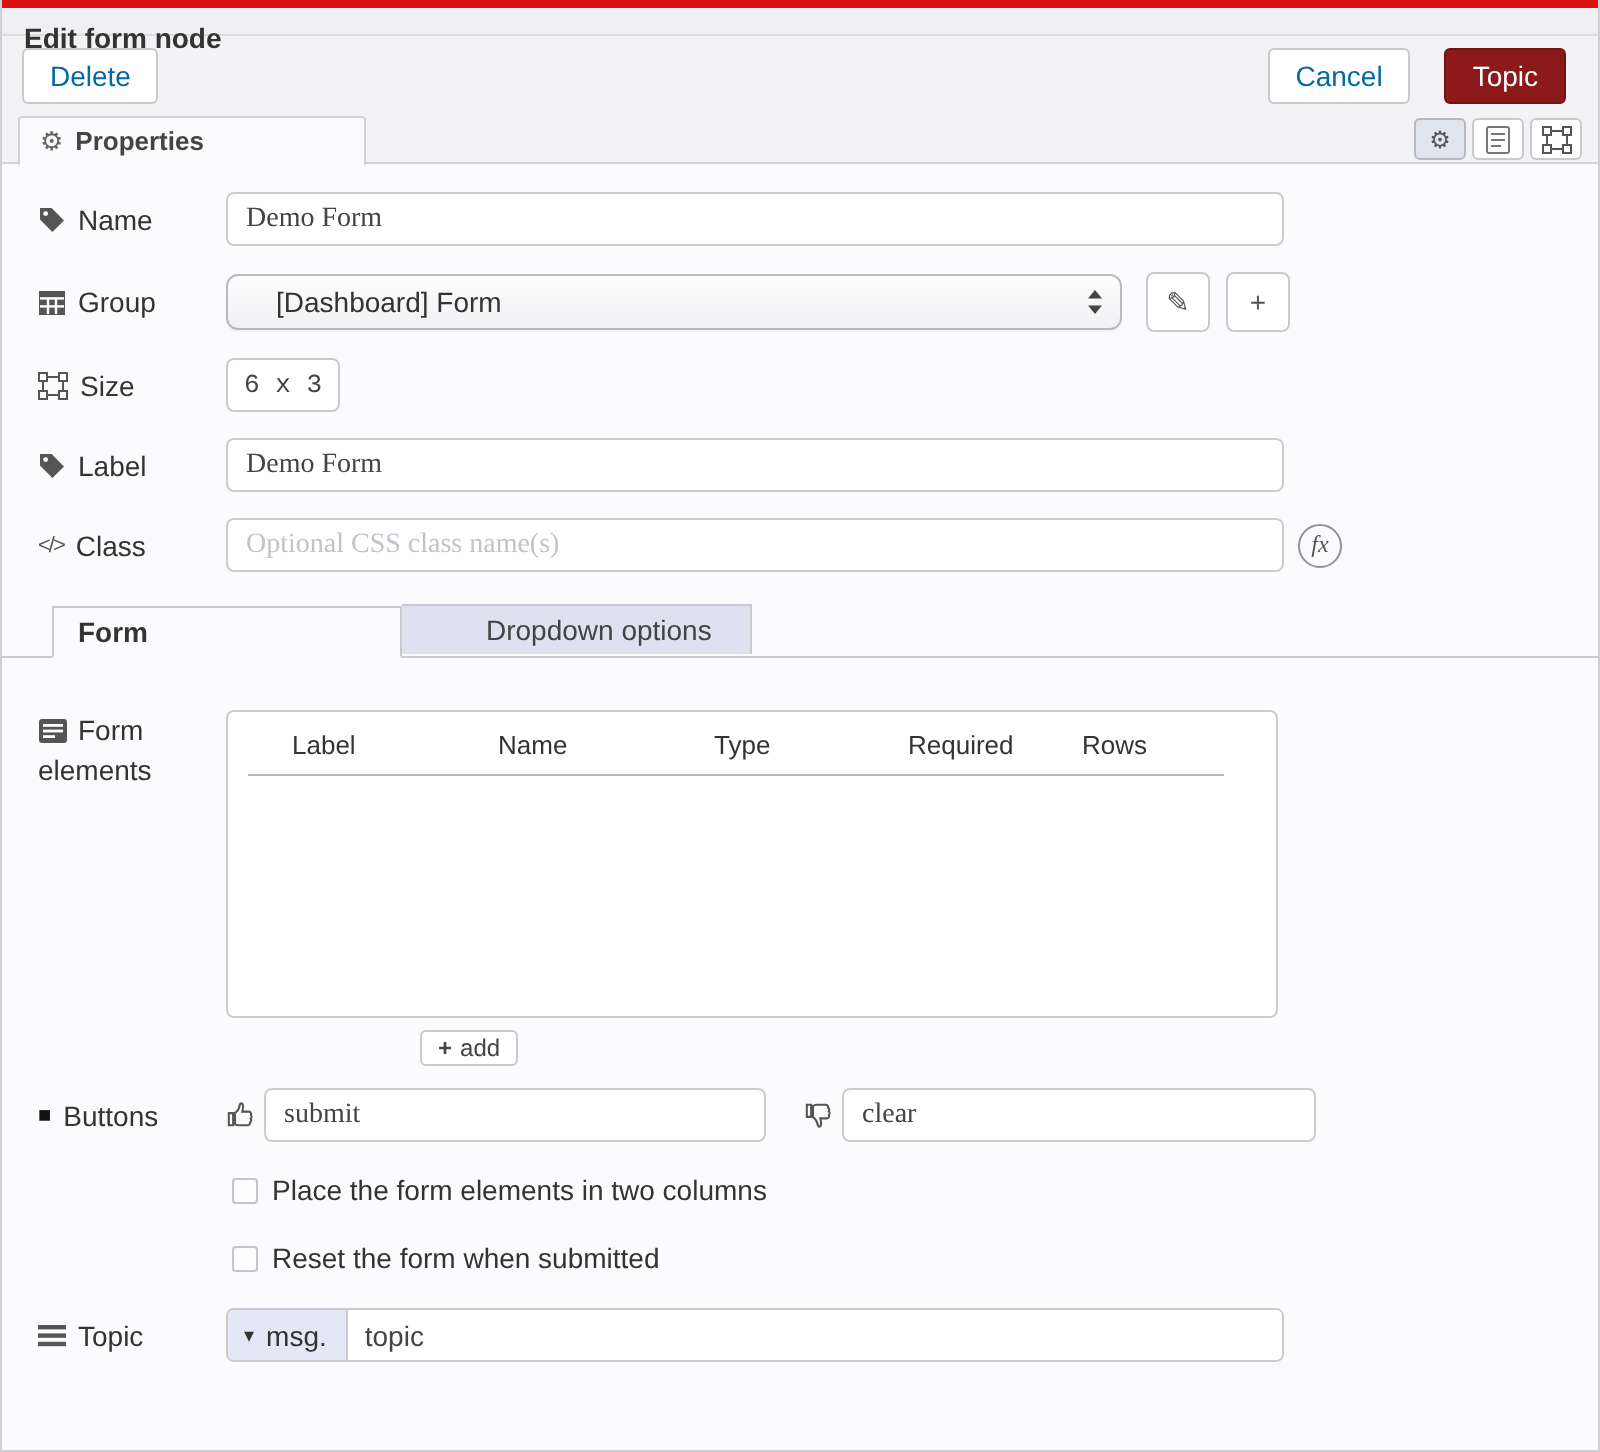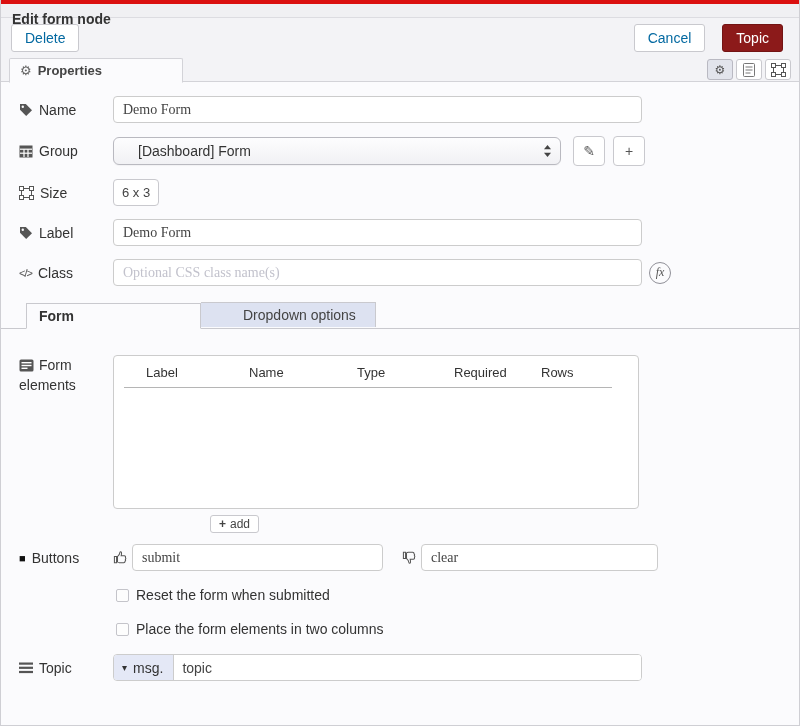--- a/index.html
+++ b/index.html
@@ -37,21 +37,21 @@
   input.ti::placeholder { color:#c2c2cc; }
   .w-main { width:529px; }
   
   .select { width:448px; height:28px; border:1px solid #b9b9c0; border-radius:6px; background:linear-gradient(#fdfdfe,#f1f1f4);
             display:flex; align-items:center; padding:0 8px 0 24px; font-size:14px; color:#333; cursor:pointer;
             box-shadow:0 1px 1px rgba(0,0,0,0.04); }
   .select .sel-text { flex:1; }
   .icon-btn { width:32px; height:30px; background:#fff; border:1px solid #c9c9ce; border-radius:4px; cursor:pointer;
               display:flex; align-items:center; justify-content:center; font-size:14px; color:#555; }
   .size-btn { height:27px; min-width:43px; padding:0 8px; background:#fff; border:1px solid #c9c9ce; border-radius:4px;
-              font-size:13px; color:#444; cursor:pointer; font-family:Liberation Sans, sans-serif; }
+              font-size:13px; color:#444; cursor:pointer; font-family:Liberation Mono, monospace; }
   .fx-circle { width:22px; height:22px; margin-left:7px; border:1px solid #909098; border-radius:50%;
                display:flex; align-items:center; justify-content:center;
                font-family:"Liberation Serif", serif; font-style:italic; font-size:12px; color:#555; cursor:pointer; }
   
   .sec-tabs { margin:17px 0 0 -18px; padding-left:25px; height:26px; border-bottom:1px solid #c9c9ce; width:800px; }
   .sec-tab { display:inline-flex; align-items:center; width:175px; height:26px; padding:0 12px; font-size:14px;
              border:1px solid #c9c9ce; cursor:pointer; position:relative; top:0; }
   .sec-tab.active { background:#fbfbfd; font-weight:bold; color:#333; border-bottom-color:#fbfbfd; }
   .sec-tab.inactive { background:#dde2f1; color:#444; border-left:none; border-bottom:none; height:25px; top:-1px;padding-left:42px; }
   
@@ -256,25 +256,25 @@
       <span class="thumb down">
         <svg width="15" height="15" viewBox="0 0 16 16">
           <path d="M1.5,7 h2.3 v6.5 H1.5 z M4.8,12.8 c0.5,0.5 1.1,0.7 2,0.7 h4.6 c1,0 1.7,-0.8 1.4,-1.6 c0.7,-0.4 0.9,-1.3 0.4,-1.9 c0.5,-0.5 0.6,-1.4 0.1,-1.9 c0.3,-0.7 0,-1.9 -1.2,-1.9 H8.7 c0.3,-1.1 0.7,-2.5 0.3,-3.7 C8.7,1.6 7.6,1.5 7.4,2.5 C7.1,3.9 6.5,5.5 5.5,6.3 L4.8,6.8 z" fill="none" stroke="#555" stroke-width="1.1"></path>
         </svg>
       </span>
       <input class="ti w-clear" type="text" value="clear" style="">
     </div>
 
     <div class="chk-row">
       <input class="cb" type="checkbox" style="">
-      <span>Reset the form when submitted</span>
+      <span>Place the form elements in two columns</span>
     </div>
     <div class="chk-row">
       <input class="cb" type="checkbox" style="">
-      <span>Place the form elements in two columns</span>
+      <span>Reset the form when submitted</span>
     </div>
 
     <div class="form-row topic-row">
       <span class="row-label">
         <svg width="14" height="12" viewBox="0 0 14 12">
           <g fill="#555">
             <rect x="0" y="0.5" width="14" height="2.2"></rect>
             <rect x="0" y="4.7" width="14" height="2.2"></rect>
             <rect x="0" y="8.9" width="14" height="2.2"></rect>
           </g>

